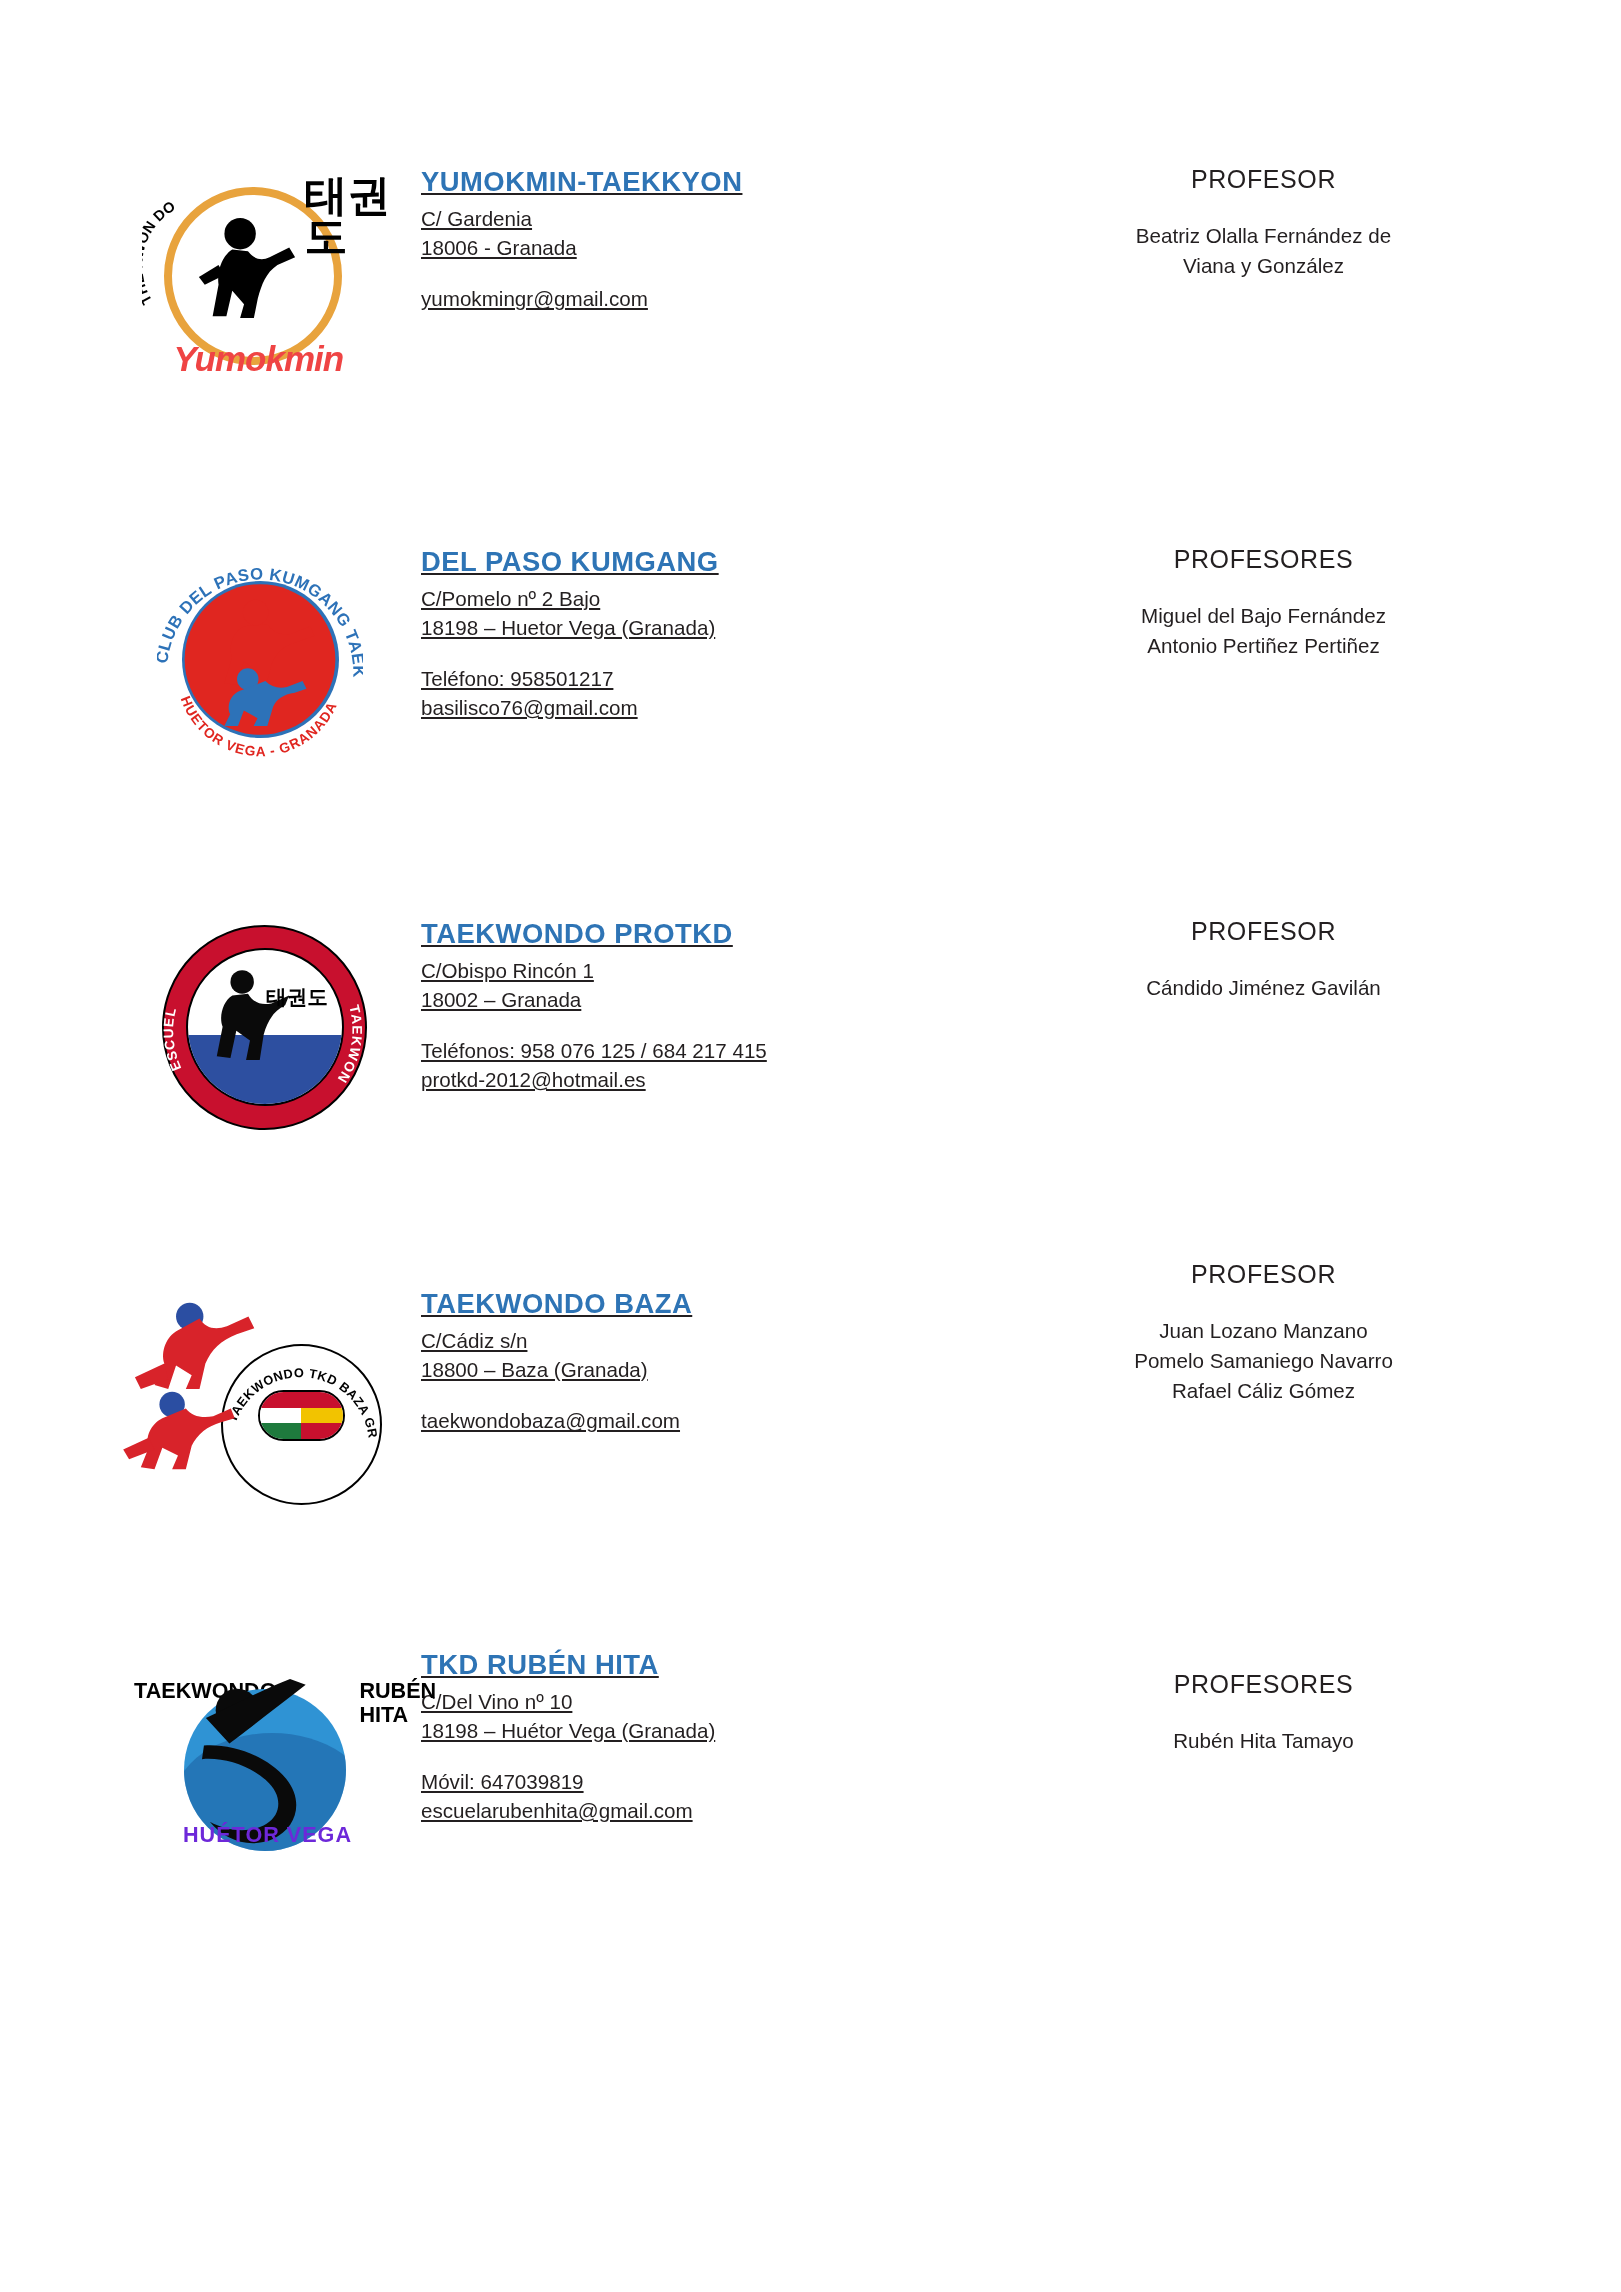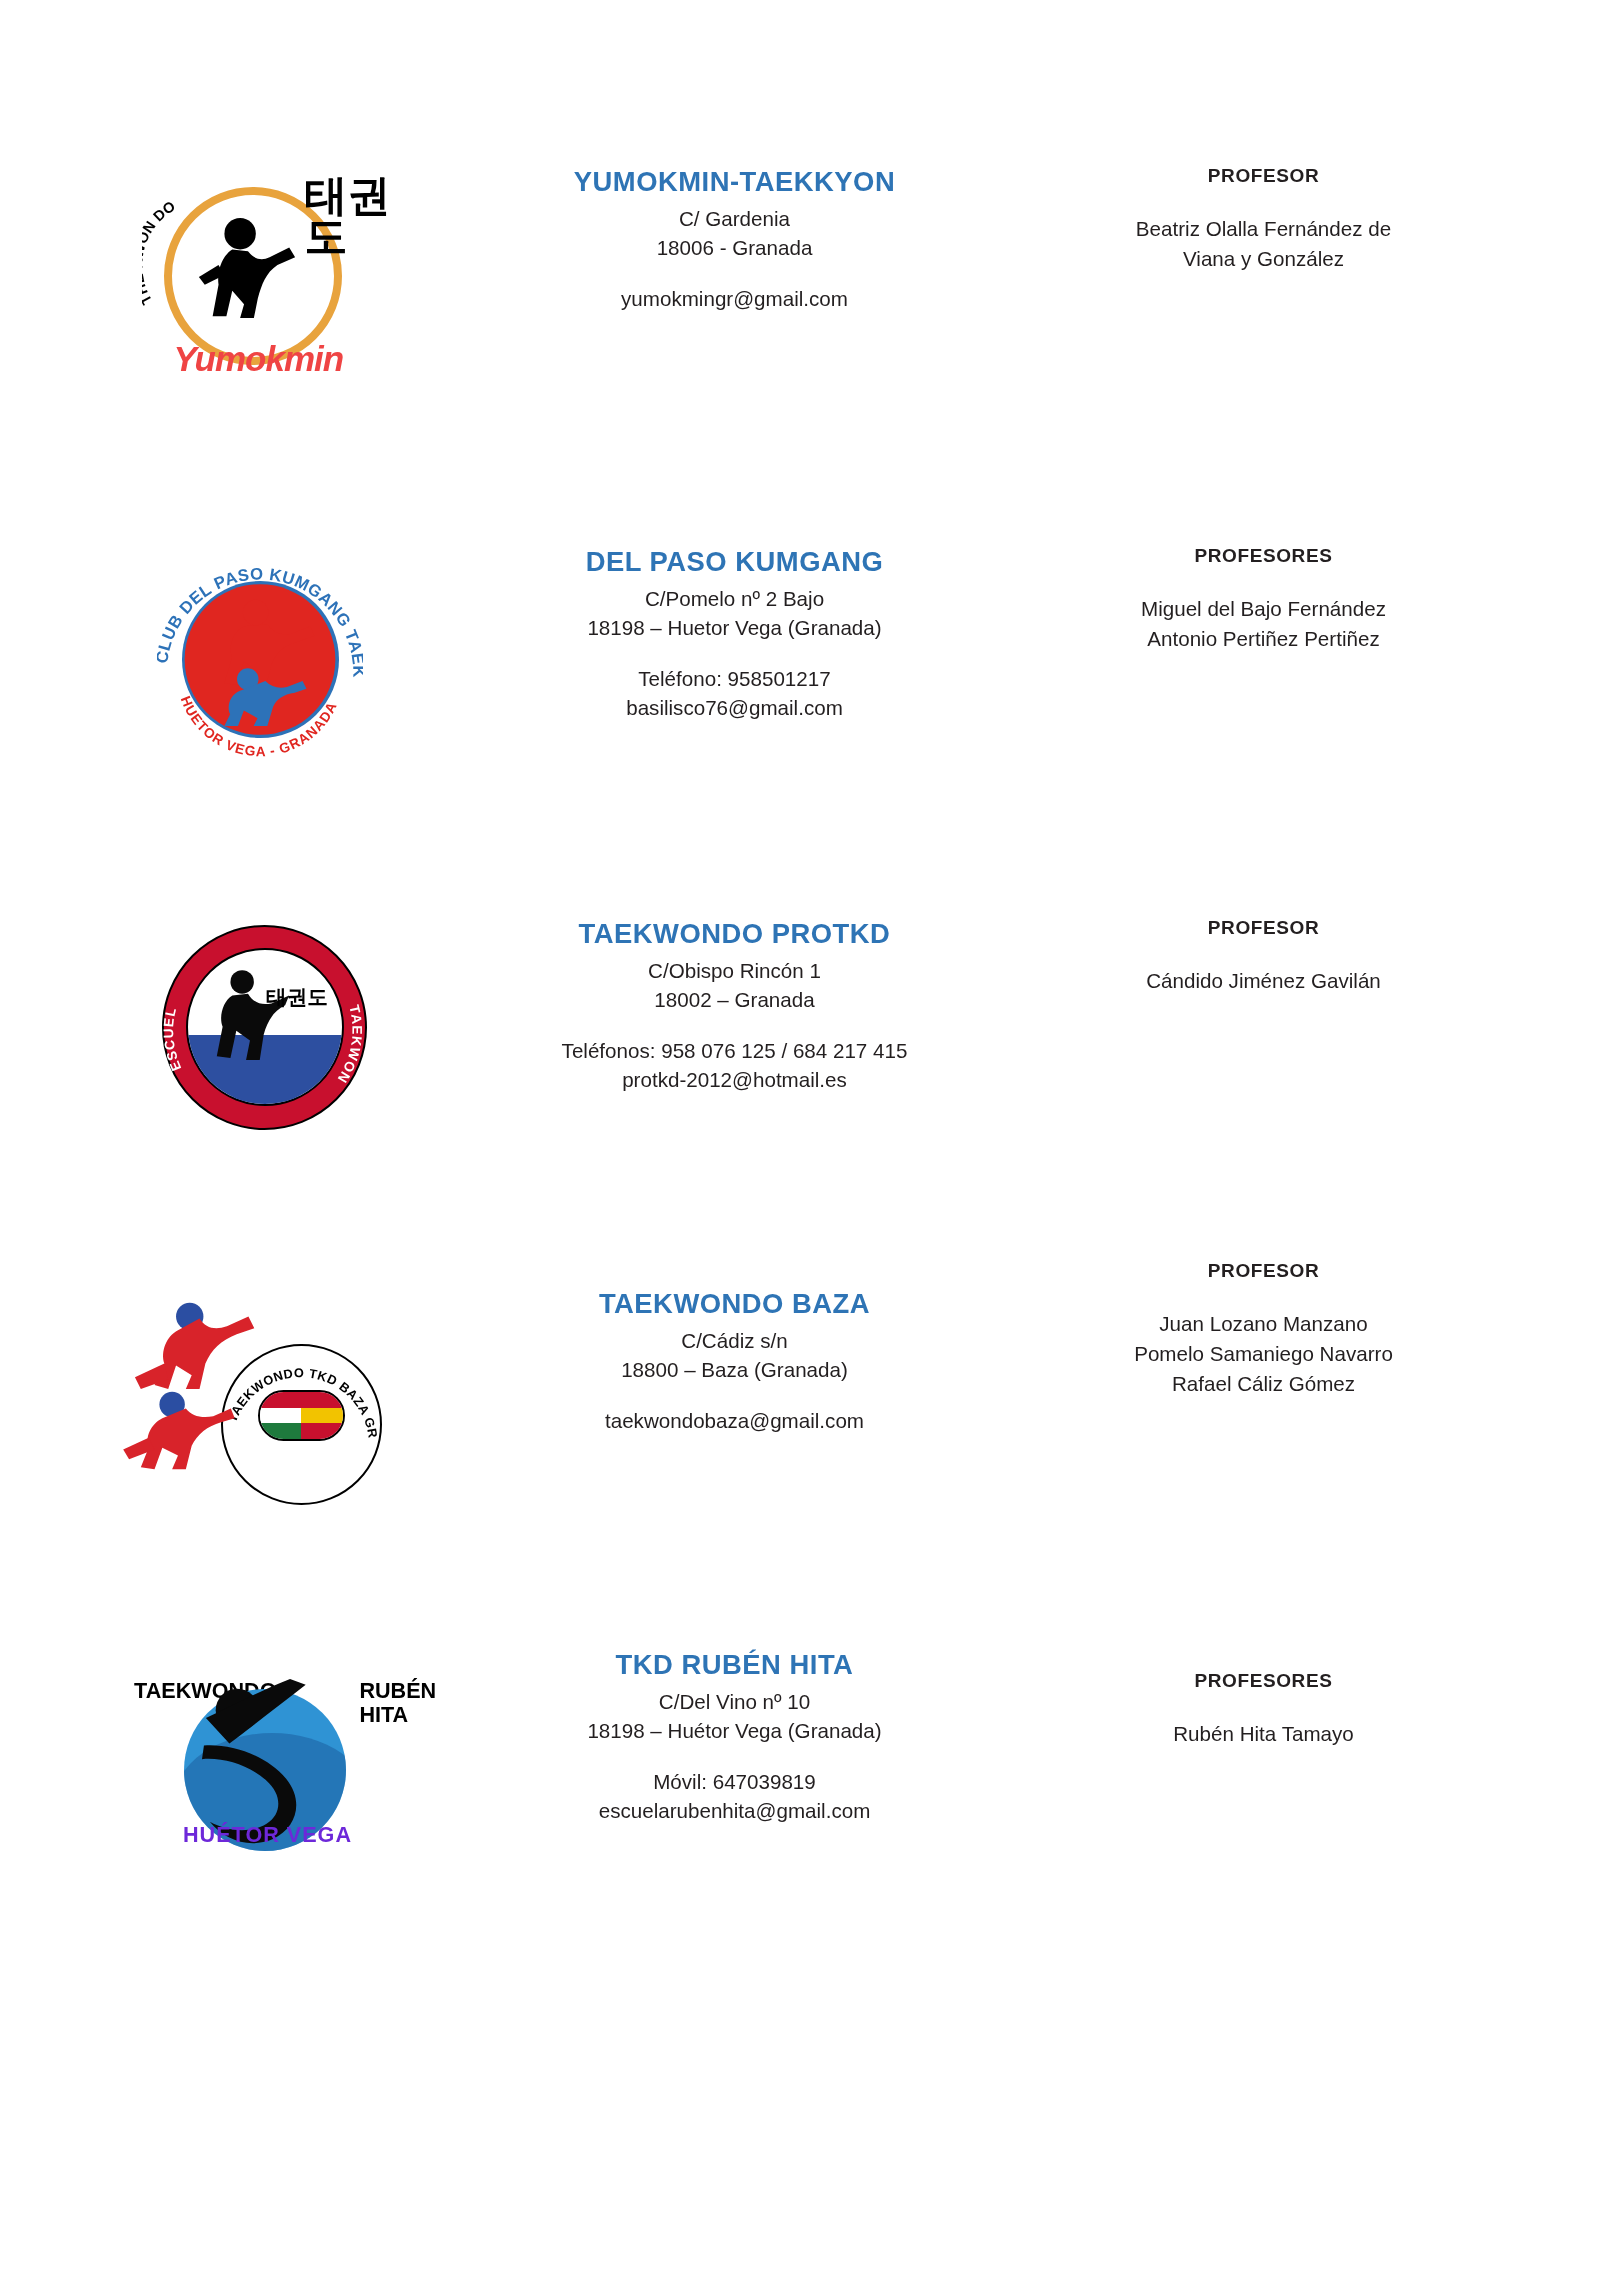--- a/index.html
+++ b/index.html
@@ -32,21 +32,21 @@
   .logo-cell {
     width: 323px;
     flex: 0 0 323px;
     display: flex;
     align-items: center;
     justify-content: center;
   }
   .info-cell {
     width: 627px;
     flex: 0 0 627px;
-    text-align: center;
+    text-decoration: underline;
   }
   .prof-cell {
     width: 431px;
     flex: 0 0 431px;
     text-align: center;
   }
   .club-name {
     color: #2e74b5;
     font-weight: bold;
     font-size: 27.4px;
@@ -61,22 +61,22 @@
   }
   .spacer-line {
     height: 23.5px;
   }
   .contact-line {
     font-size: 20.6px;
     line-height: 1.38;
     margin: 0;
   }
   .prof-title {
-    font-weight: bold;
-    font-size: 19px;
+    font-weight: normal;
+    font-size: 25px;
     letter-spacing: 0.6px;
     margin: 0 0 27.4px 0;
   }
   .prof-name {
     font-size: 20.6px;
     line-height: 1.45;
     margin: 0;
   }
   
   .logo-box {

